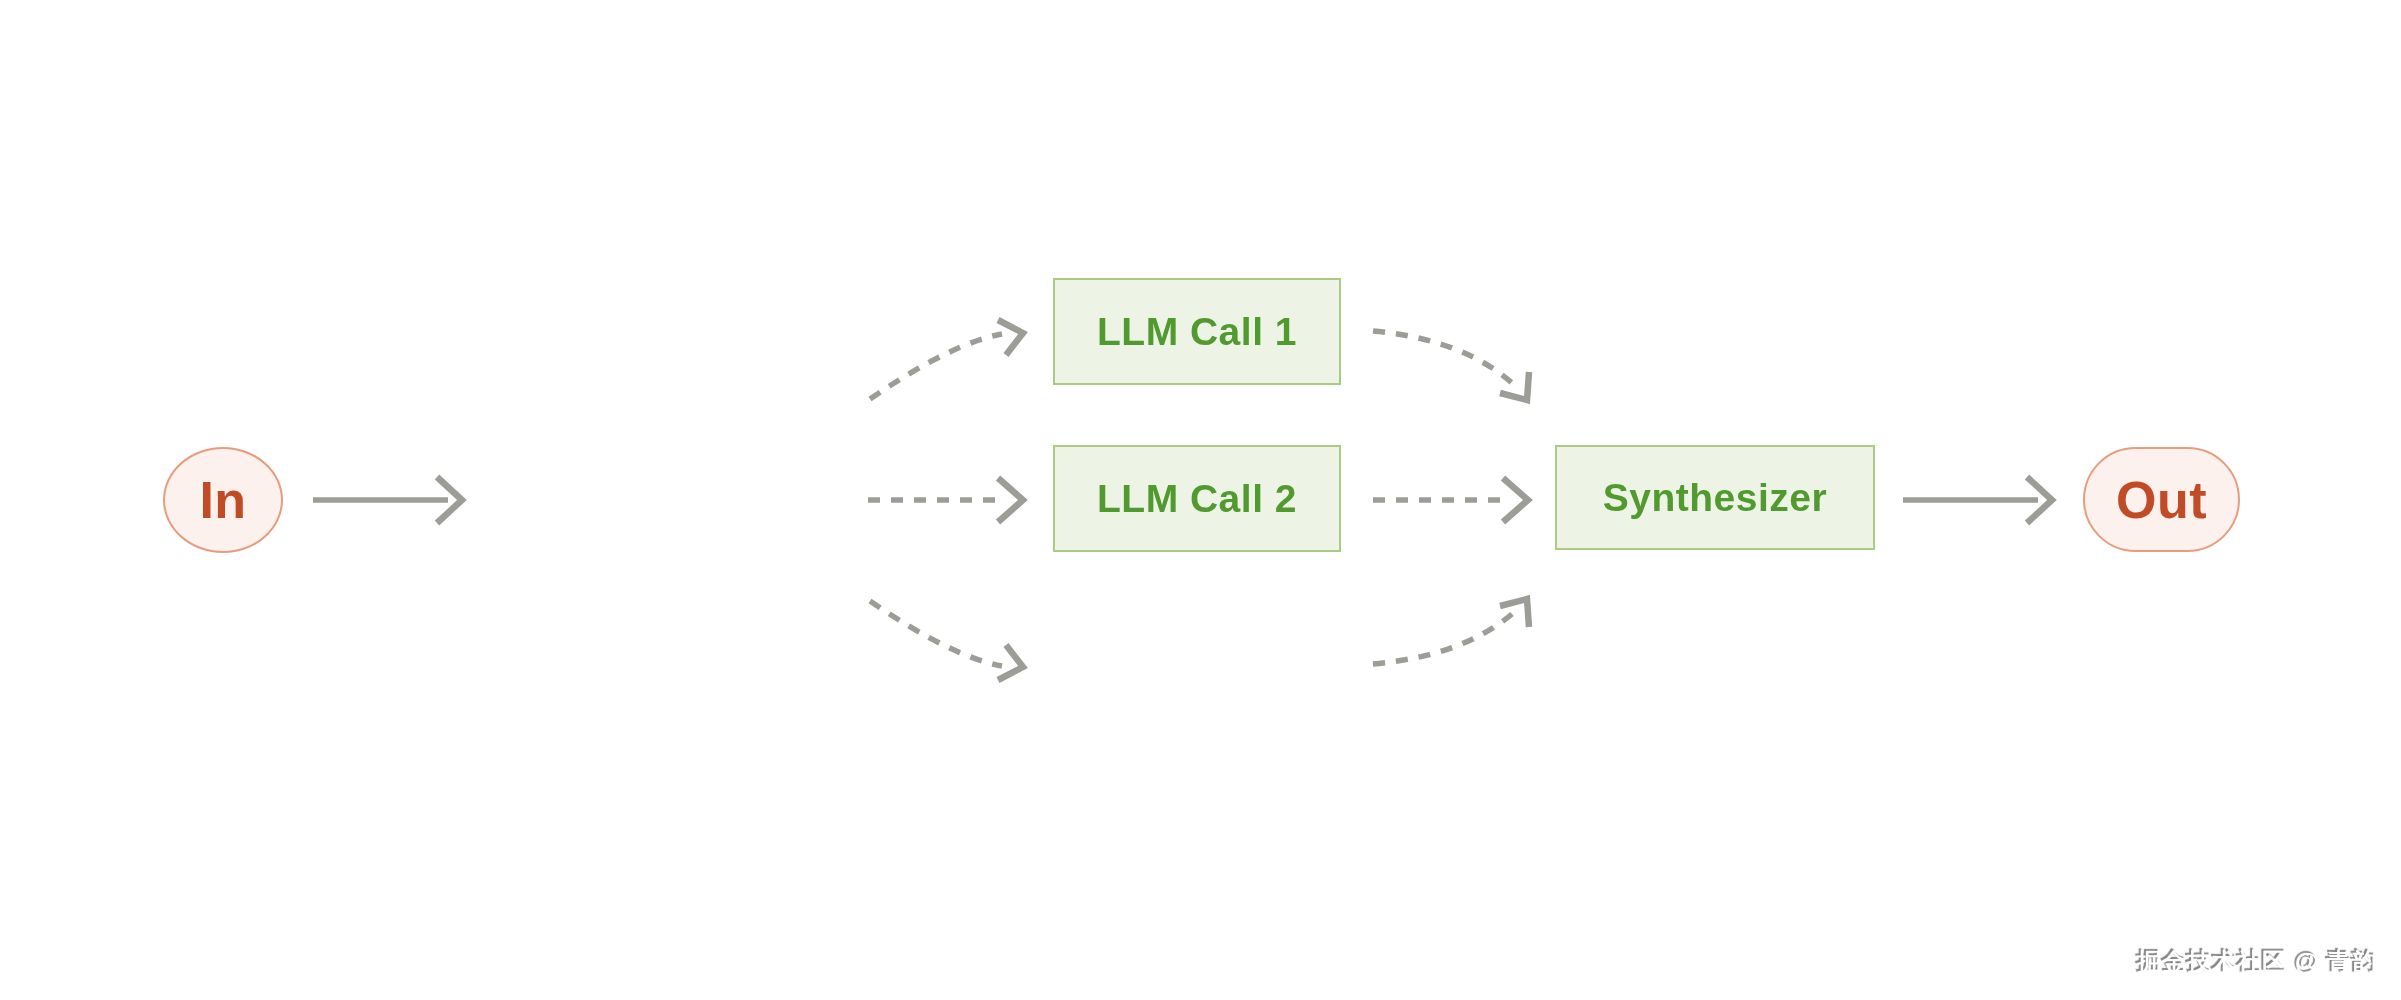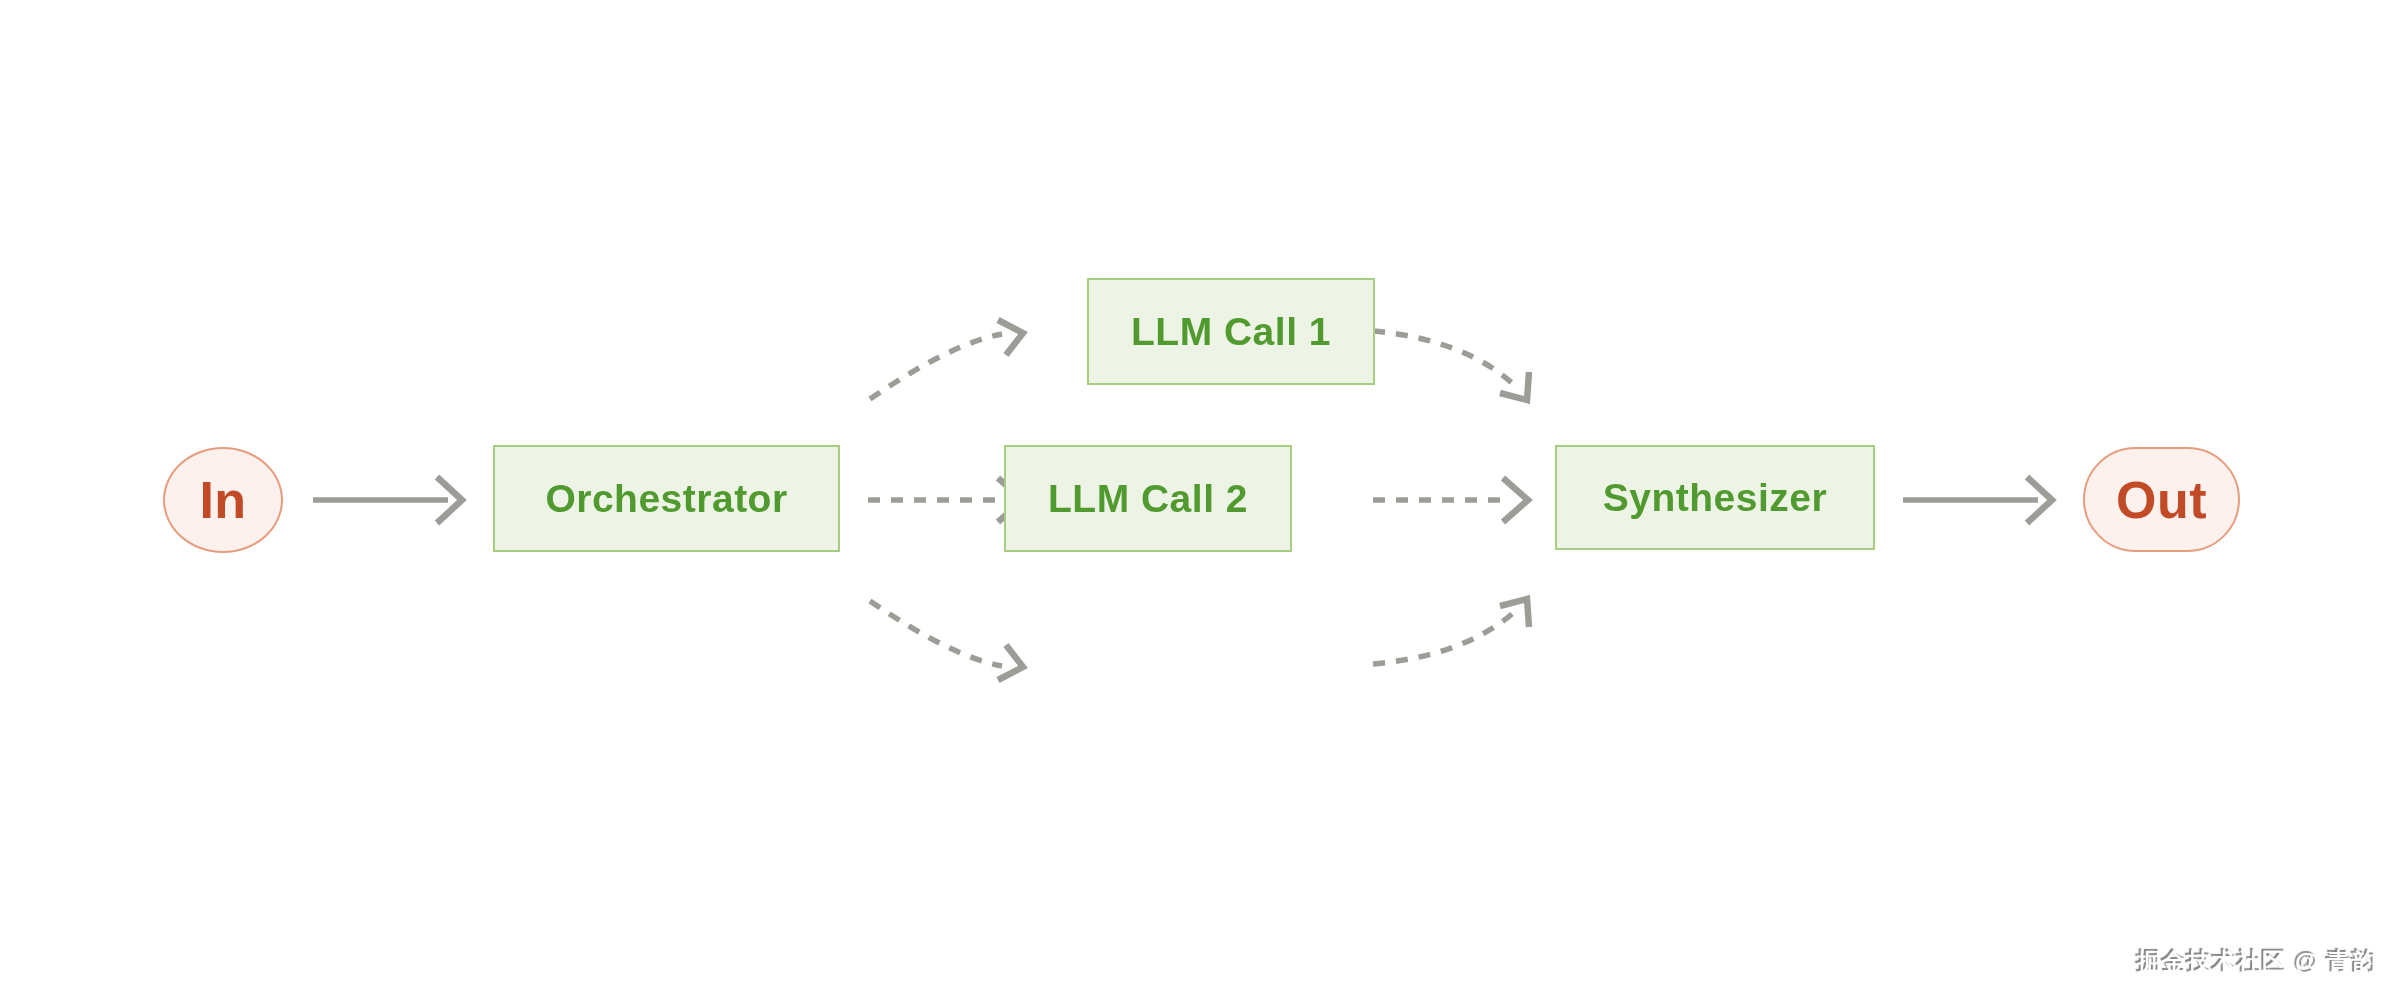--- a/index.html
+++ b/index.html
@@ -36,22 +36,22 @@
   .node.terminal {
     background: var(--terminal-fill);
     border: 2px solid var(--terminal-border);
     color: var(--terminal-text);
     font-size: 52px;
     text-align: center;
   }
 
   .node.in          { left: 163px;  top: 447px; width: 120px; height: 106px; border-radius: 50%; }
   .node.orchestrator{ left: 493px;  top: 445px; width: 347px; height: 107px; }
-  .node.llm1        { left: 1087px; top: 278px; width: 288px; height: 107px; }
-  .node.llm2        { left: 1004px; top: 445px; width: 288px; height: 107px; }
+  .node.llm1        { left: 1053px; top: 278px; width: 288px; height: 107px; }
+  .node.llm2        { left: 1053px; top: 445px; width: 288px; height: 107px; }
   .node.llm3        { left: 1053px; top: 612px; width: 288px; height: 106px; }
   .node.synthesizer { left: 1555px; top: 445px; width: 320px; height: 105px; }
   .node.out         { left: 2083px; top: 447px; width: 157px; height: 105px; border-radius: 53px; }
 
   .watermark {
     position: absolute;
     right: 24px; bottom: 22px;
     font-size: 24px; font-weight: 700;
     color: var(--watermark-color);
     text-shadow: -2px -2px 1px rgba(118,118,118,0.9), 1px 1px 1px rgba(255,255,255,1);
@@ -87,23 +87,20 @@
     <path class="head" d="M 1500 606 L 1527 599 L 1529 627"></path>
 
     <path class="edge" d="M 1903 500 H 2038"></path>
     <path class="head" d="M 2027 477 L 2052 500 L 2027 523"></path>
   </svg>
 
   <div class="node terminal in">
     <span>In</span>
   </div>
 
-  <div class="node box orchestrator">
-    <span>Orchestrator</span>
-  </div>
 
   <div class="node box llm1">
     <span>LLM Call 1</span>
   </div>
 
   <div class="node box llm2">
     <span>LLM Call 2</span>
   </div>
 
 

